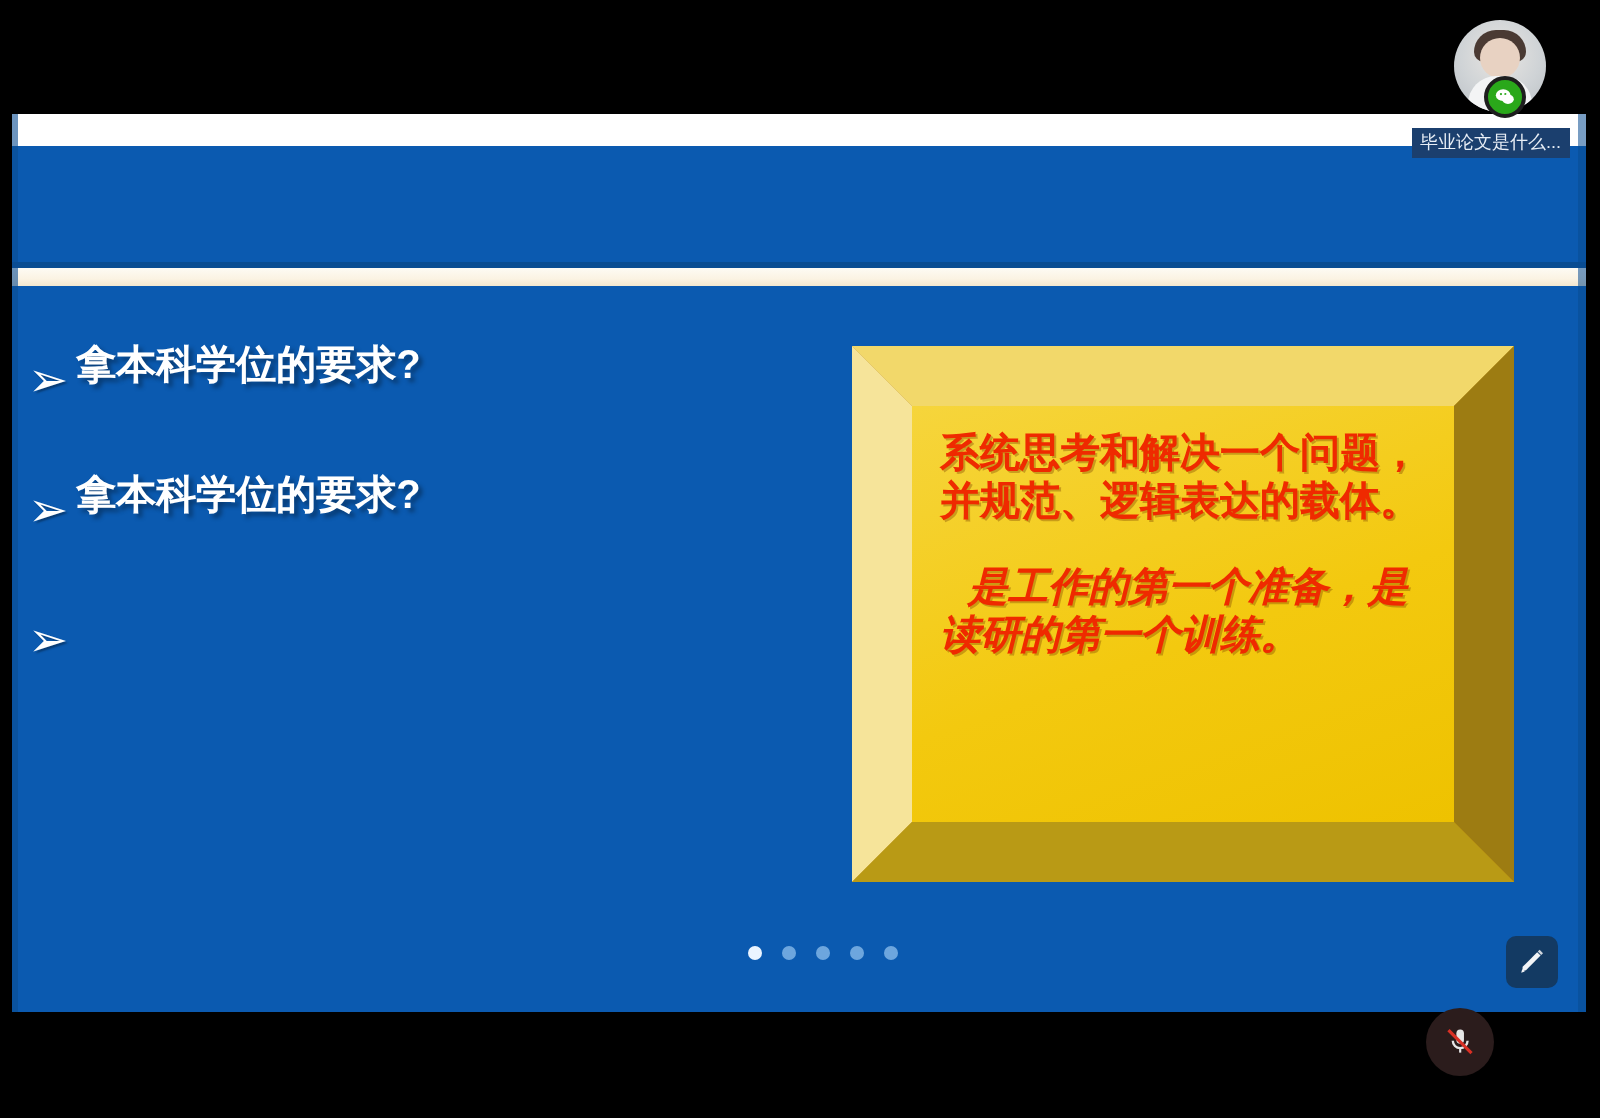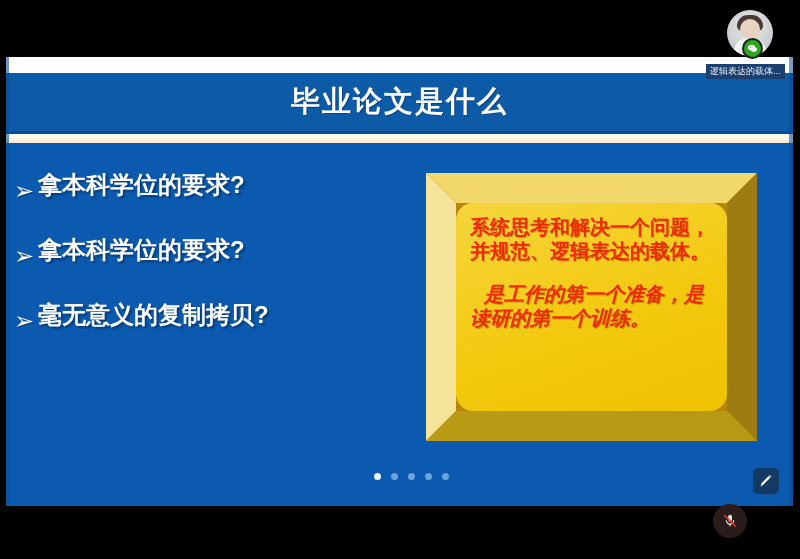--- a/index.html
+++ b/index.html
@@ -21,21 +21,21 @@
                background:linear-gradient(180deg,#fdfbf4 0%,#fbf3e3 60%,#f3e7cf 100%);}
   .body-blue{position:absolute;left:0;top:86px;width:787px;height:363px;background:#0b5ab0;}
   .edge-left{position:absolute;left:0;top:0;width:3px;height:449px;background:#0a4d92;opacity:.6;}
   .edge-right{position:absolute;right:0;top:0;width:4px;height:449px;background:#0a4d92;opacity:.55;}
 
   
   .bullets{position:absolute;left:8px;top:115px;width:400px;}
   .bullet{display:flex;align-items:flex-start;margin-bottom:34px;}
   .bullet .arrow{color:#ffffff;font-size:24px;line-height:1;margin-right:4px;margin-top:7px;
                  text-shadow:1px 1px 1px rgba(0,0,0,.35);}
-  .bullet .btext{color:#ffffff;font-size:24px;font-weight:bold;line-height:1.1;
+  .bullet .btext{color:#ffffff;font-size:20px;font-weight:bold;line-height:1.1;
                  text-shadow:2px 2px 2px rgba(0,0,0,.35);white-space:nowrap;}
 
   
   .goldbox{position:absolute;left:420px;top:116px;width:331px;height:268px;
            background:#b8860b;box-sizing:border-box;}
   .bevel{position:absolute;inset:0;}
   .bevel .side{position:absolute;}
   .bevel .s-top{left:0;top:0;width:100%;height:30px;
       background:#f2d86a;
       clip-path:polygon(0 0,100% 0,calc(100% - 30px) 100%,30px 100%);}
@@ -43,21 +43,21 @@
       background:#f6e49a;
       clip-path:polygon(0 0,100% 30px,100% calc(100% - 30px),0 100%);}
   .bevel .s-right{right:0;top:0;width:30px;height:100%;
       background:#9d7c12;
       clip-path:polygon(100% 0,100% 100%,0 calc(100% - 30px),0 30px);}
   .bevel .s-bottom{left:0;bottom:0;width:100%;height:30px;
       background:#b99a15;
       clip-path:polygon(30px 0,calc(100% - 30px) 0,100% 100%,0 100%);}
   .gold-inner{position:absolute;left:30px;top:30px;right:30px;bottom:30px;
       background:linear-gradient(160deg,#f6d53c 0%,#f3c90f 55%,#eec200 100%);
-      padding:12px 10px 10px 14px;box-sizing:border-box;border-radius:17px;}
+      padding:12px 10px 10px 14px;box-sizing:border-box;}
   .gold-inner p{margin:0;color:#ef2a00;font-weight:bold;font-size:20px;line-height:1.22;
       text-shadow:1px 1px 0 rgba(120,60,0,.35);}
   .gold-inner p.para2{margin-top:18px;text-indent:14px;font-style:italic;}
 
   
   .dots{position:absolute;left:368px;bottom:26px;display:flex;gap:10px;align-items:center;}
   .dots .dot{width:7px;height:7px;border-radius:50%;background:#8fc0ee;opacity:.75;}
   .dots .dot.active{background:#eaf4ff;opacity:1;}
 
   .pen-btn{position:absolute;right:14px;bottom:12px;width:26px;height:26px;border-radius:5px;
@@ -84,41 +84,37 @@
       background:#2b1c1c;display:flex;align-items:center;justify-content:center;}
 </style>
 </head>
 <body>
 
 <div id="screen">
 
   <div class="slide-wrap">
     <div class="top-white"></div>
 
-    <div class="title-band">
-      <div class="title">毕业论文是什么</div>
-    </div>
     <div class="band-rule"></div>
     <div class="cream-strip"></div>
     <div class="body-blue"></div>
     <div class="edge-left"></div>
     <div class="edge-right"></div>
 
     <div class="bullets">
       <div class="bullet">
         <span class="arrow">➢</span>
         <span class="btext">拿本科学位的要求?</span>
       </div>
       <div class="bullet">
         <span class="arrow">➢</span>
         <span class="btext">拿本科学位的要求?</span>
       </div>
       <div class="bullet">
         <span class="arrow">➢</span>
-        <span class="btext">毫无意义的复制拷贝?</span>
       </div>
     </div>
 
     <div class="goldbox">
       <div class="bevel">
         <div class="side s-top"></div>
         <div class="side s-left"></div>
         <div class="side s-right"></div>
         <div class="side s-bottom"></div>
       </div>
@@ -154,21 +150,21 @@
     <div class="badge">
       <svg width="11" height="11" viewBox="0 0 12 12">
         <ellipse cx="5" cy="5" rx="4" ry="3.2" fill="#ffffff"></ellipse>
         <circle cx="3.8" cy="4.4" r="0.6" fill="#2aa81a"></circle>
         <circle cx="6.2" cy="4.4" r="0.6" fill="#2aa81a"></circle>
         <ellipse cx="7.6" cy="7.2" rx="3.2" ry="2.6" fill="#ffffff"></ellipse>
       </svg>
     </div>
   </div>
 
-  <div class="share-label">逻辑表达的载体...</div>
+  <div class="share-label">毕业论文是什么...</div>
 
   <div class="mic-btn">
     <svg width="18" height="18" viewBox="0 0 20 20">
       <rect x="8" y="3" width="4.2" height="8" rx="2.1" fill="#e6e6e6"></rect>
       <path d="M6 9.3 a4.1 4.1 0 0 0 8.2 0" stroke="#e6e6e6" stroke-width="1.3" fill="none"></path>
       <rect x="9.5" y="13.3" width="1.2" height="2.6" fill="#e6e6e6"></rect>
       <line x1="3.6" y1="3.4" x2="16.4" y2="16.2" stroke="#d93025" stroke-width="1.8"></line>
     </svg>
   </div>
 

